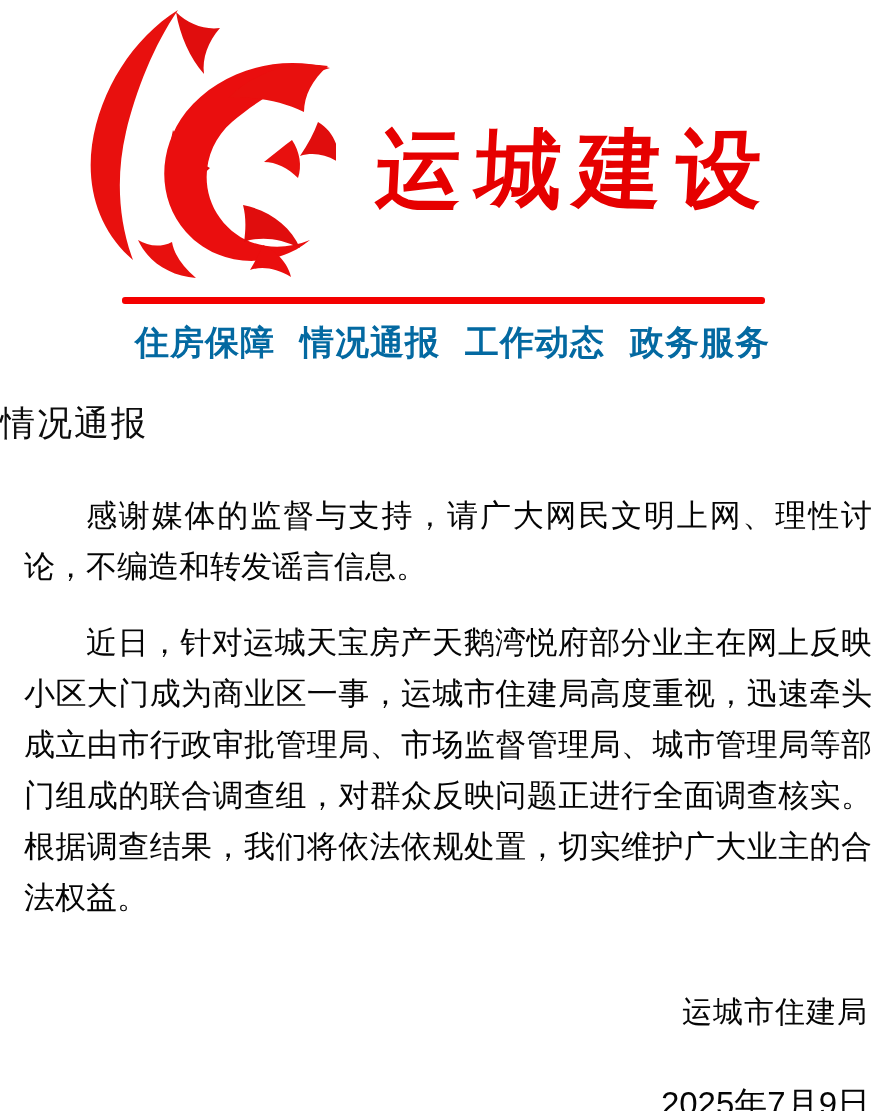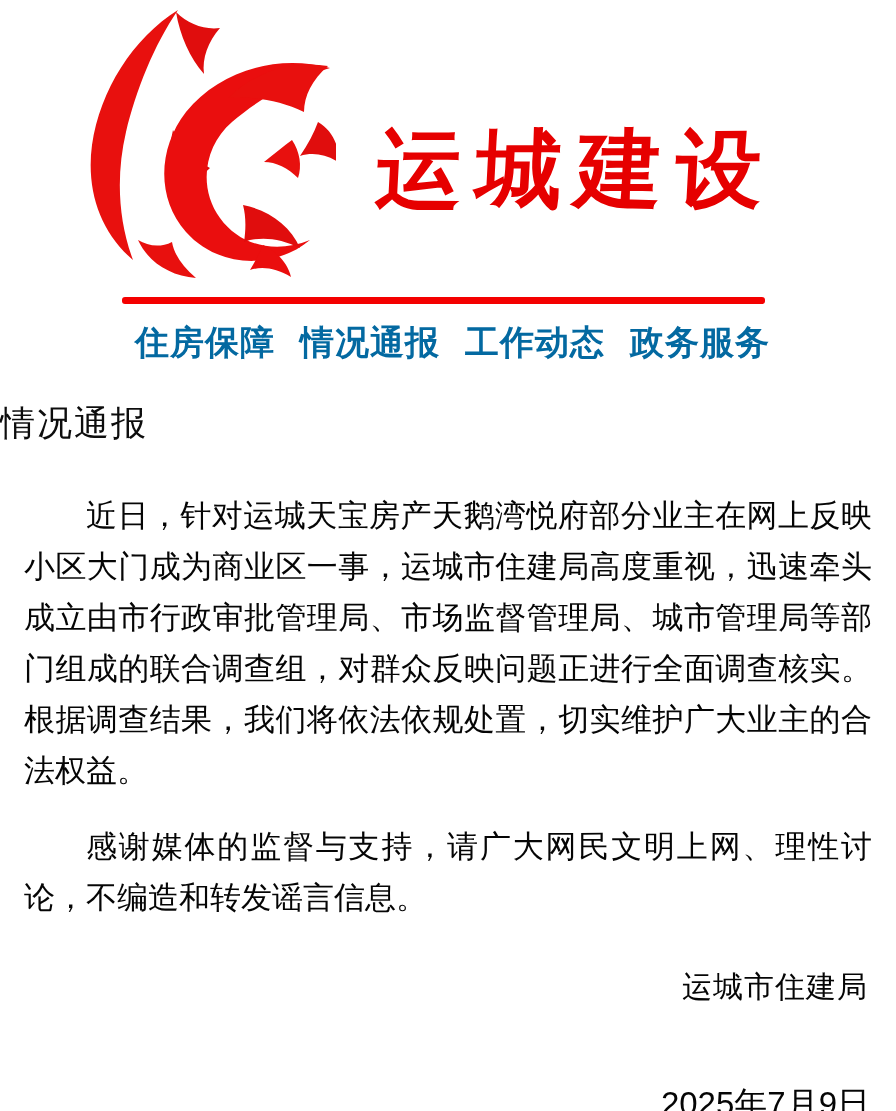--- a/index.html
+++ b/index.html
@@ -52,21 +52,21 @@
   }
   .body {
     position:absolute; left:24px; top:490px; width:848px;
     font-size:31px; line-height:51px;
     font-weight:500;
     color:#050505;
     text-align:justify;
   }
   .body p { margin:0 0 25px 0; text-indent:2em; }
   .signature {
-    position:absolute; right:28px; top:967px;
+    position:absolute; right:28px; top:992px;
     font-size:30px; font-weight:500; color:#050505;
     letter-spacing:1px;
   }
   .date {
     position:absolute; right:26px; top:1082px;
     font-size:33px; font-weight:500; color:#050505;
   }
 </style>
 </head>
 <body>
@@ -100,20 +100,20 @@
   <div class="nav">
     <span>住房保障</span>
     <span>情况通报</span>
     <span>工作动态</span>
     <span>政务服务</span>
   </div>
 
   <div class="title">情况通报</div>
 
   <div class="body">
+    <p>感谢媒体的监督与支持，请广大网民文明上网、理性讨论，不编造和转发谣言信息。</p>
     <p>近日，针对运城天宝房产天鹅湾悦府部分业主在网上反映小区大门成为商业区一事，运城市住建局高度重视，迅速牵头成立由市行政审批管理局、市场监督管理局、城市管理局等部门组成的联合调查组，对群众反映问题正进行全面调查核实。根据调查结果，我们将依法依规处置，切实维护广大业主的合法权益。</p>
-    <p>感谢媒体的监督与支持，请广大网民文明上网、理性讨论，不编造和转发谣言信息。</p>
   </div>
 
   <div class="signature">运城市住建局</div>
   <div class="date">2025年7月9日</div>
 
 </div>
 
 </body></html>

